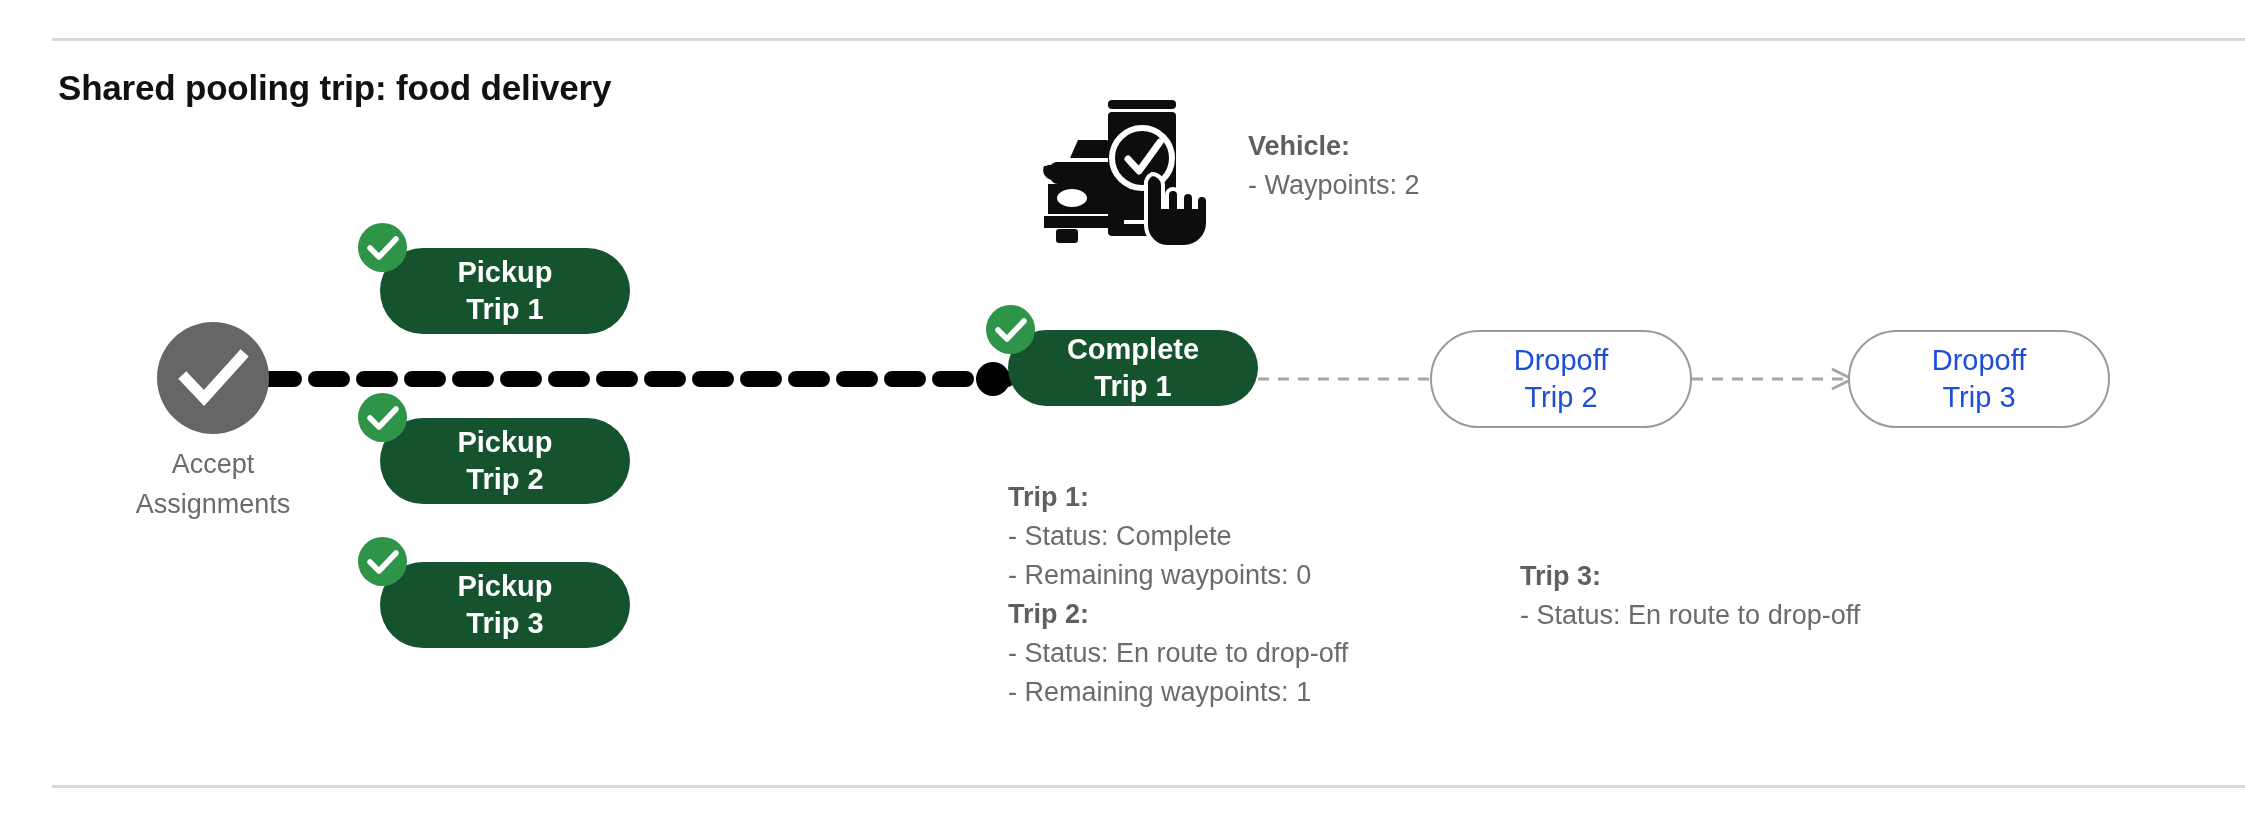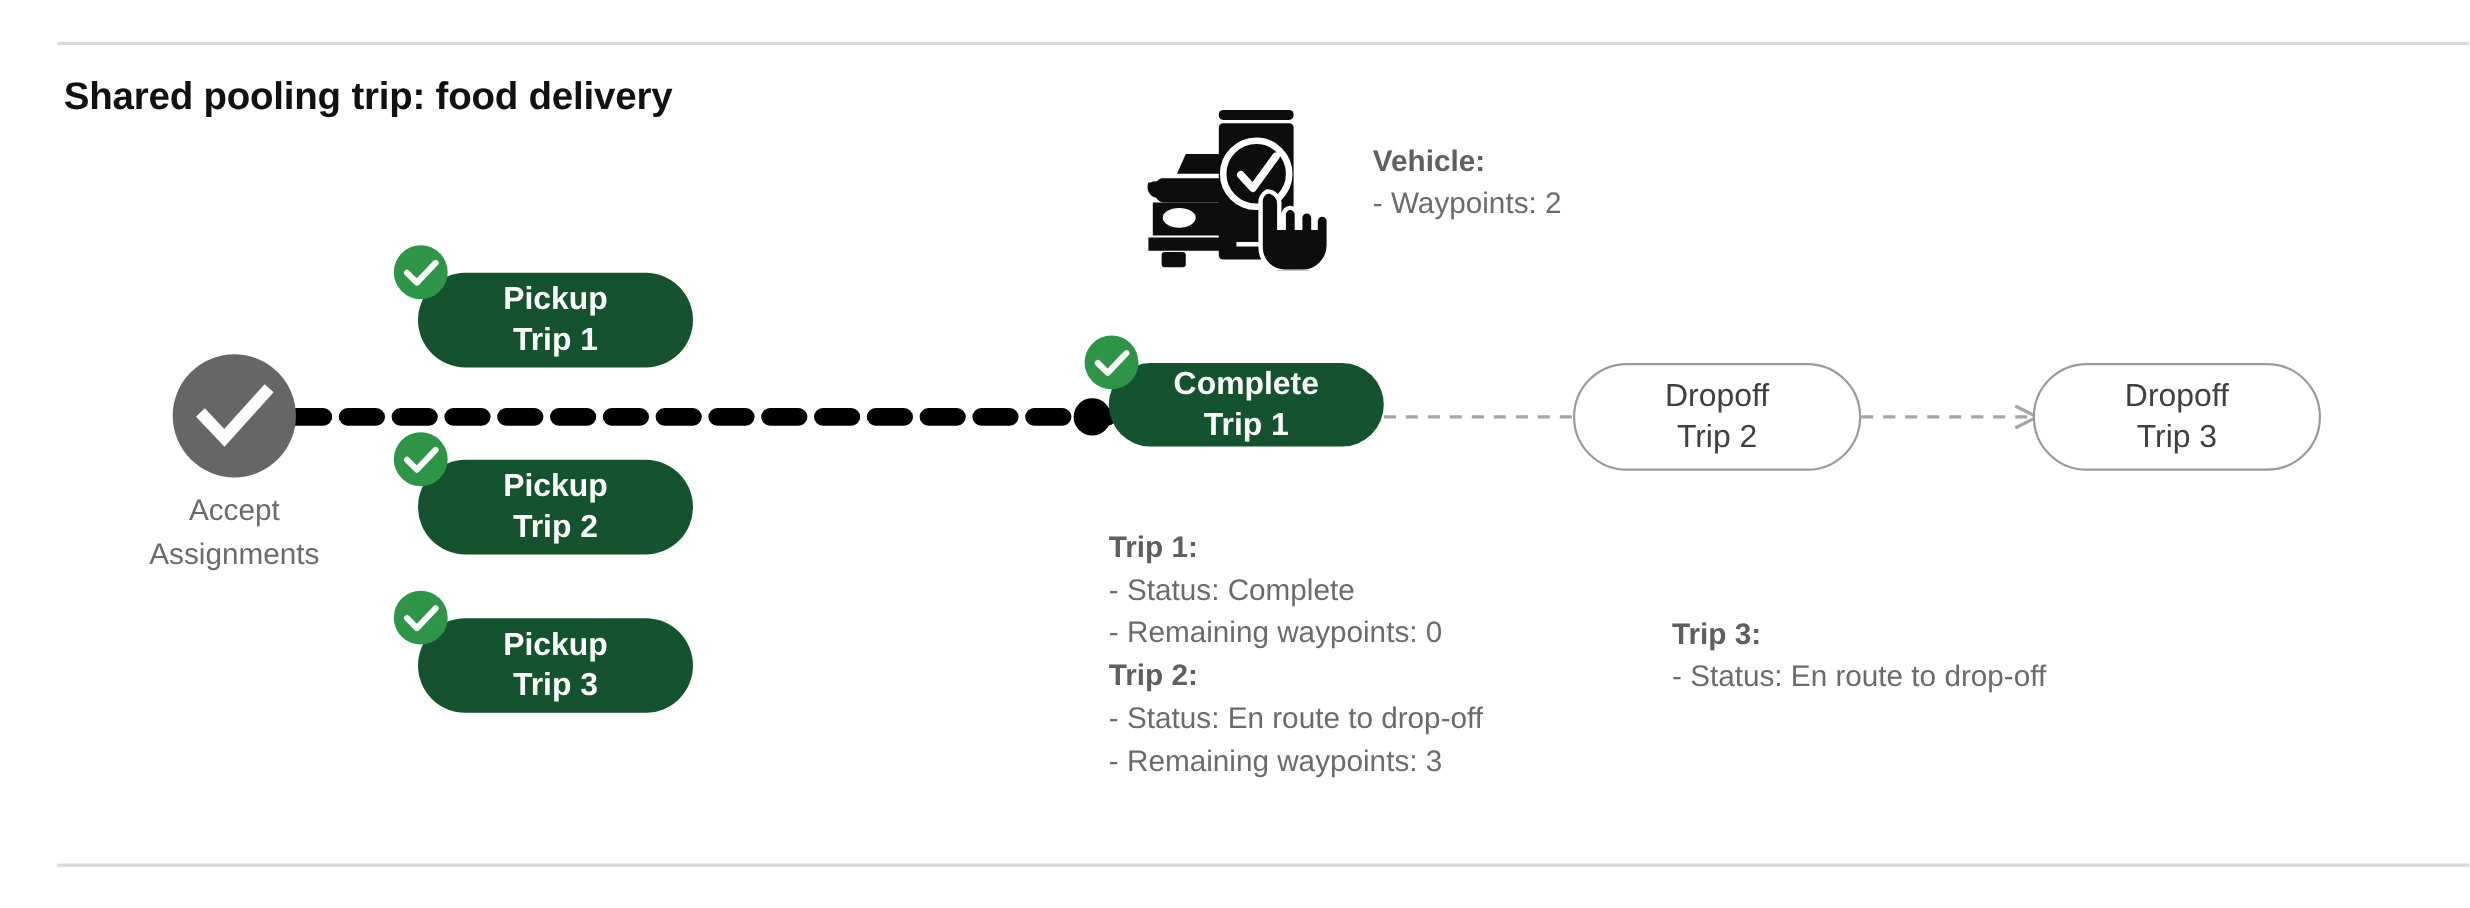--- a/index.html
+++ b/index.html
@@ -90,21 +90,21 @@
     box-sizing: border-box;
   }
   .pill-filled {
     background: #14532d;
     color: #ffffff;
     font-weight: bold;
   }
   .pill-outline {
     background: #ffffff;
     border: 2px solid #9a9a9a;
-    color: #404040;
+    color: #1d4ed8;
     font-weight: normal;
   }
   .pill .ln {
     font-size: 29px;
     line-height: 37px;
     white-space: nowrap;
   }
 
   
   .badge {
@@ -266,21 +266,21 @@
   <div class="info" style="left:1008px; top:478px;">
     <div>
       <span class="hd">Trip 1</span><span class="hd">:</span>
     </div>
     <div>- Status:  Complete</div>
     <div>- Remaining waypoints: 0</div>
     <div>
       <span class="hd">Trip 2</span><span class="hd">:</span>
     </div>
     <div>- Status:  En route to drop-off</div>
-    <div>- Remaining waypoints: 3</div>
+    <div>- Remaining waypoints: 1</div>
   </div>
 
   <div class="info" style="left:1520px; top:557px;">
     <div>
       <span class="hd">Trip 3</span><span class="hd">:</span>
     </div>
     <div>- Status:  En route to drop-off</div>
   </div>
 
 </div>

